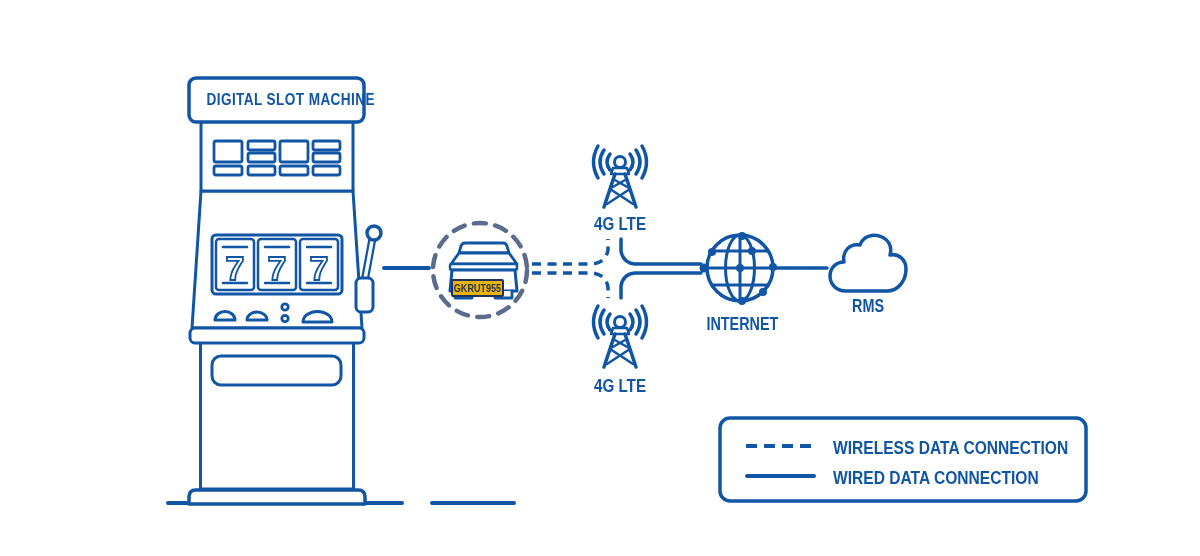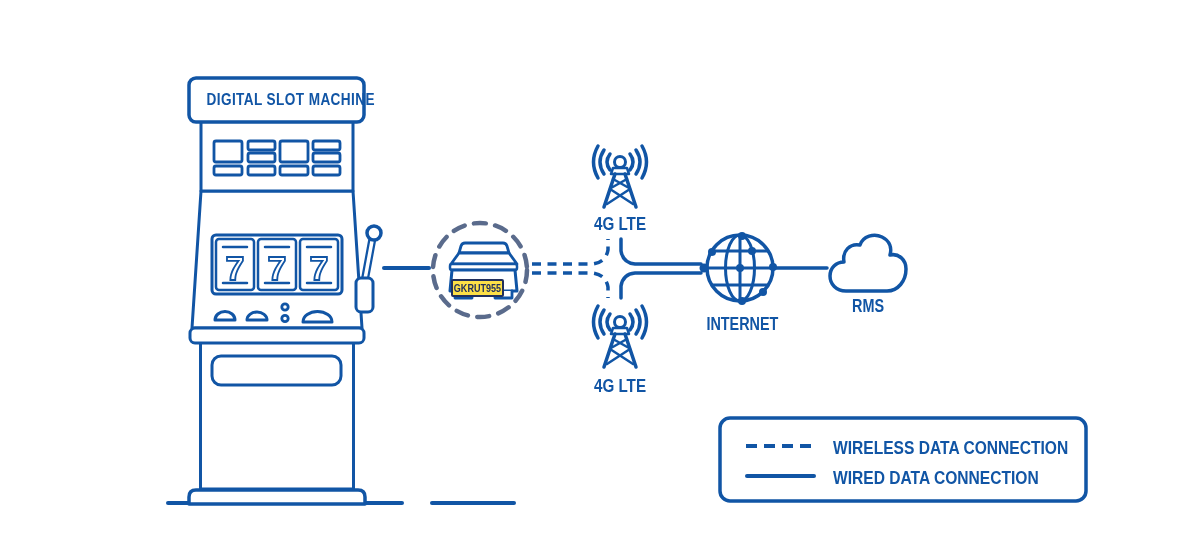--- a/index.html
+++ b/index.html
@@ -37,21 +37,21 @@
   .left{transform:scaleX(0.82);transform-origin:left center;}
   .sign-label{left:189px;top:91px;width:175px;font-size:17px;letter-spacing:0.5px;}
   .tower-label-top{left:580px;top:214px;width:80px;font-size:19px;}
   .tower-label-bottom{left:580px;top:376px;width:80px;font-size:19px;}
   .internet-label{left:698px;top:315px;width:84px;font-size:18px;}
   .rms-label{left:838px;top:297px;width:60px;font-size:18px;}
   .legend-lbl-1{left:833px;top:438px;font-size:19px;}
   .legend-lbl-2{left:833px;top:468px;font-size:19px;}
   .router-label-box{
     position:absolute;left:451px;top:279px;width:53px;height:18px;
-    background:#fde047;border:2px solid var(--device-text);border-radius:2px;
+    background:#eab308;border:2px solid var(--device-text);border-radius:2px;
     display:flex;align-items:center;justify-content:center;box-sizing:border-box;
   }
   .router-label-box span{
     color:var(--device-text);font-weight:700;font-size:10.5px;
     transform:scaleX(0.86);transform-origin:center;white-space:nowrap;
   }
 </style>
 </head>
 <body>
 

